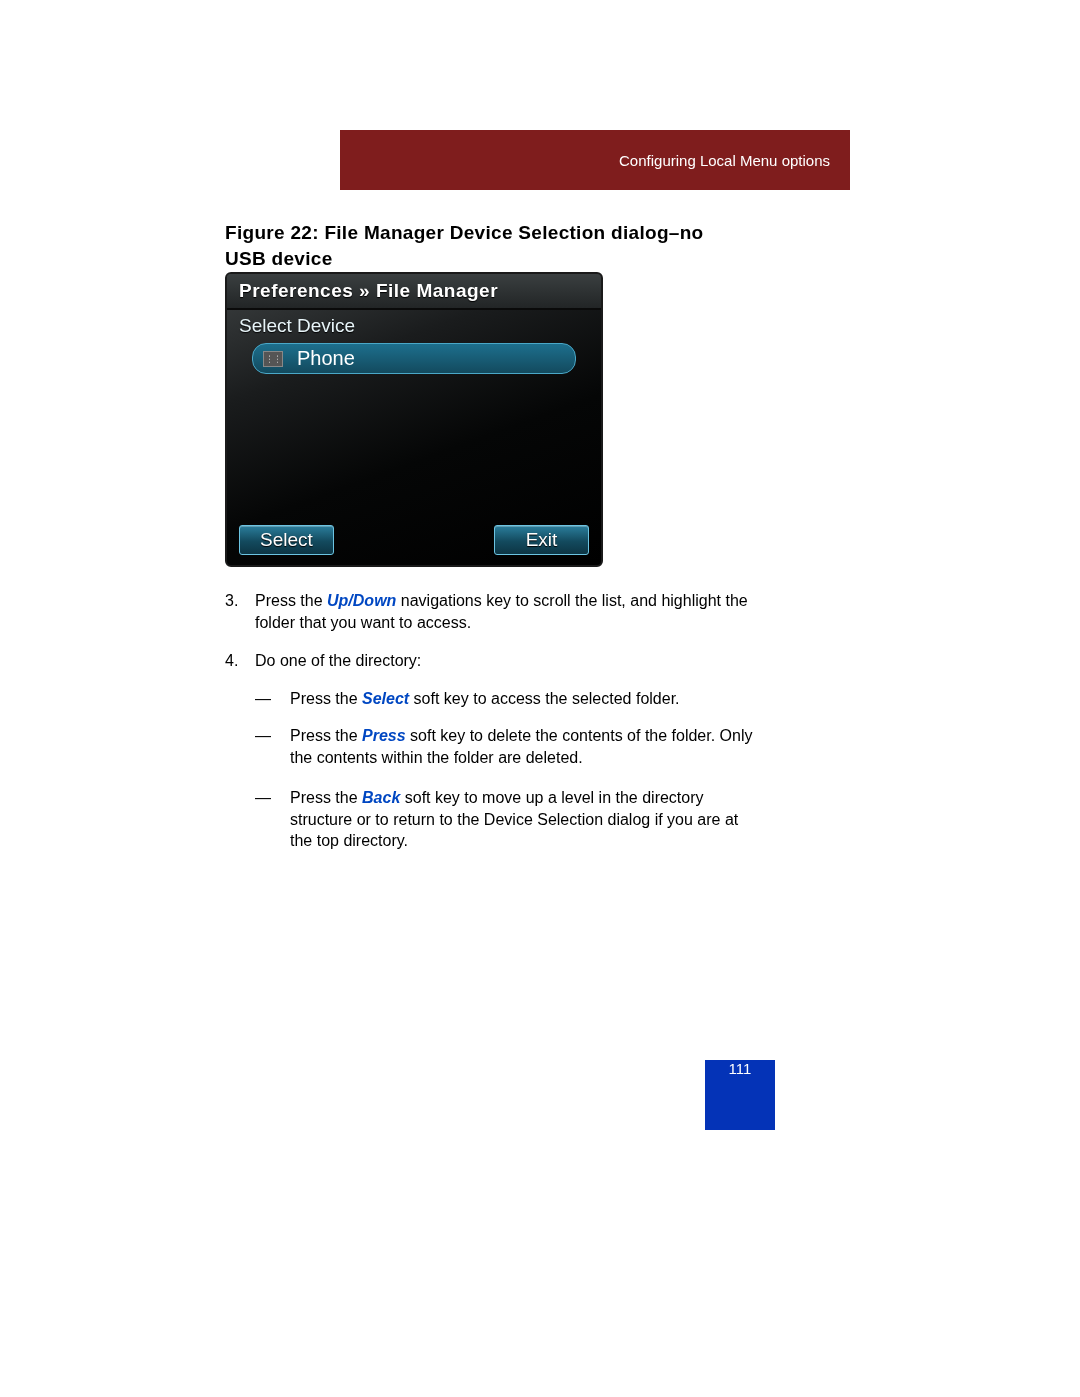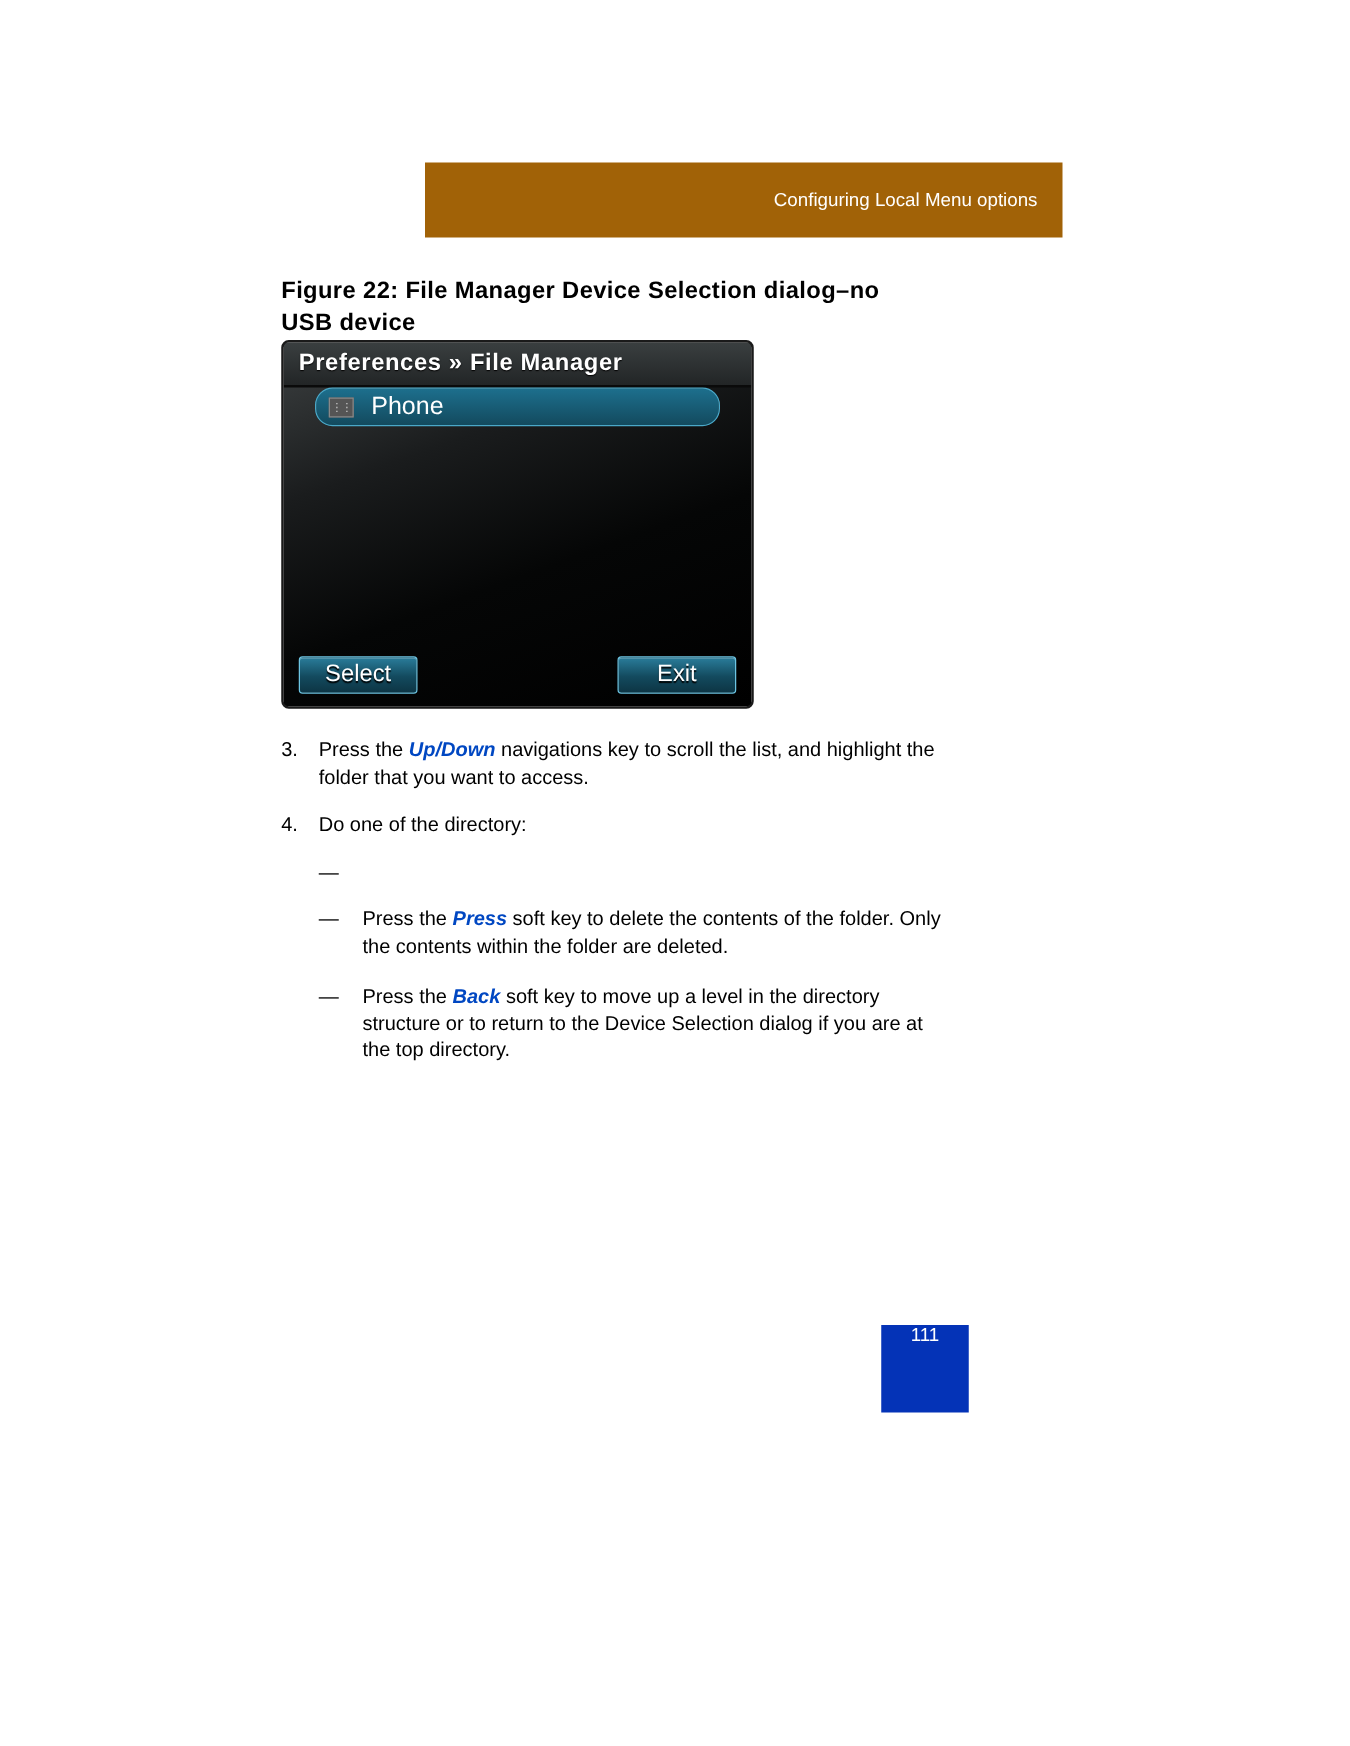--- a/index.html
+++ b/index.html
@@ -9,21 +9,21 @@
     background: #ffffff;
     font-family: Arial, Helvetica, sans-serif;
     position: relative;
   }
   .blue-bar {
     position: absolute;
     top: 130px;
     left: 340px;
     width: 510px;
     height: 60px;
-    background: #a16207;
+    background: #7f1d1d;
     display: flex;
     align-items: center;
     justify-content: flex-end;
     padding-right: 20px;
   }
   .blue-bar-text {
     color: #fff;
     font-size: 15px;
   }
   .figure-caption {
@@ -168,20 +168,21 @@
 <div class="figure-caption">
   <span>Figure 22: File Manager Device Selection dialog–no USB device</span>
 </div>
 
 <div class="device-screen">
   <div class="screen-header">
     <span>Preferences</span>
     <span class="chev">»</span>
     <span>File Manager</span>
   </div>
+  <div class="screen-subheader">Select Device</div>
   <div class="device-row">
     <span class="device-icon"></span>
     <span class="device-label">Phone</span>
   </div>
   <div class="screen-spacer"></div>
   <div class="softkey-row">
     <div class="softkey">Select</div>
     <div class="softkey">Exit</div>
   </div>
 </div>
@@ -193,20 +194,23 @@
   </span>
 </div>
 
 <div class="body-text step4">
   <span class="step-num">4.</span>
   <span>Do one of the directory:</span>
 </div>
 
 <div class="bullets b1 bullet-row">
   <span class="bullet-dash">—</span>
+  <span>
+    <span>Press the </span><span class="emph">Select</span><span> soft key to access the selected folder.</span>
+  </span>
 </div>
 
 <div class="bullets b2 bullet-row">
   <span class="bullet-dash">—</span>
   <span>
     <span>Press the </span><span class="emph">Press</span><span> soft key to delete the contents of the folder. Only the contents within the folder are deleted.</span>
   </span>
 </div>
 
 <div class="bullets b3 bullet-row">

